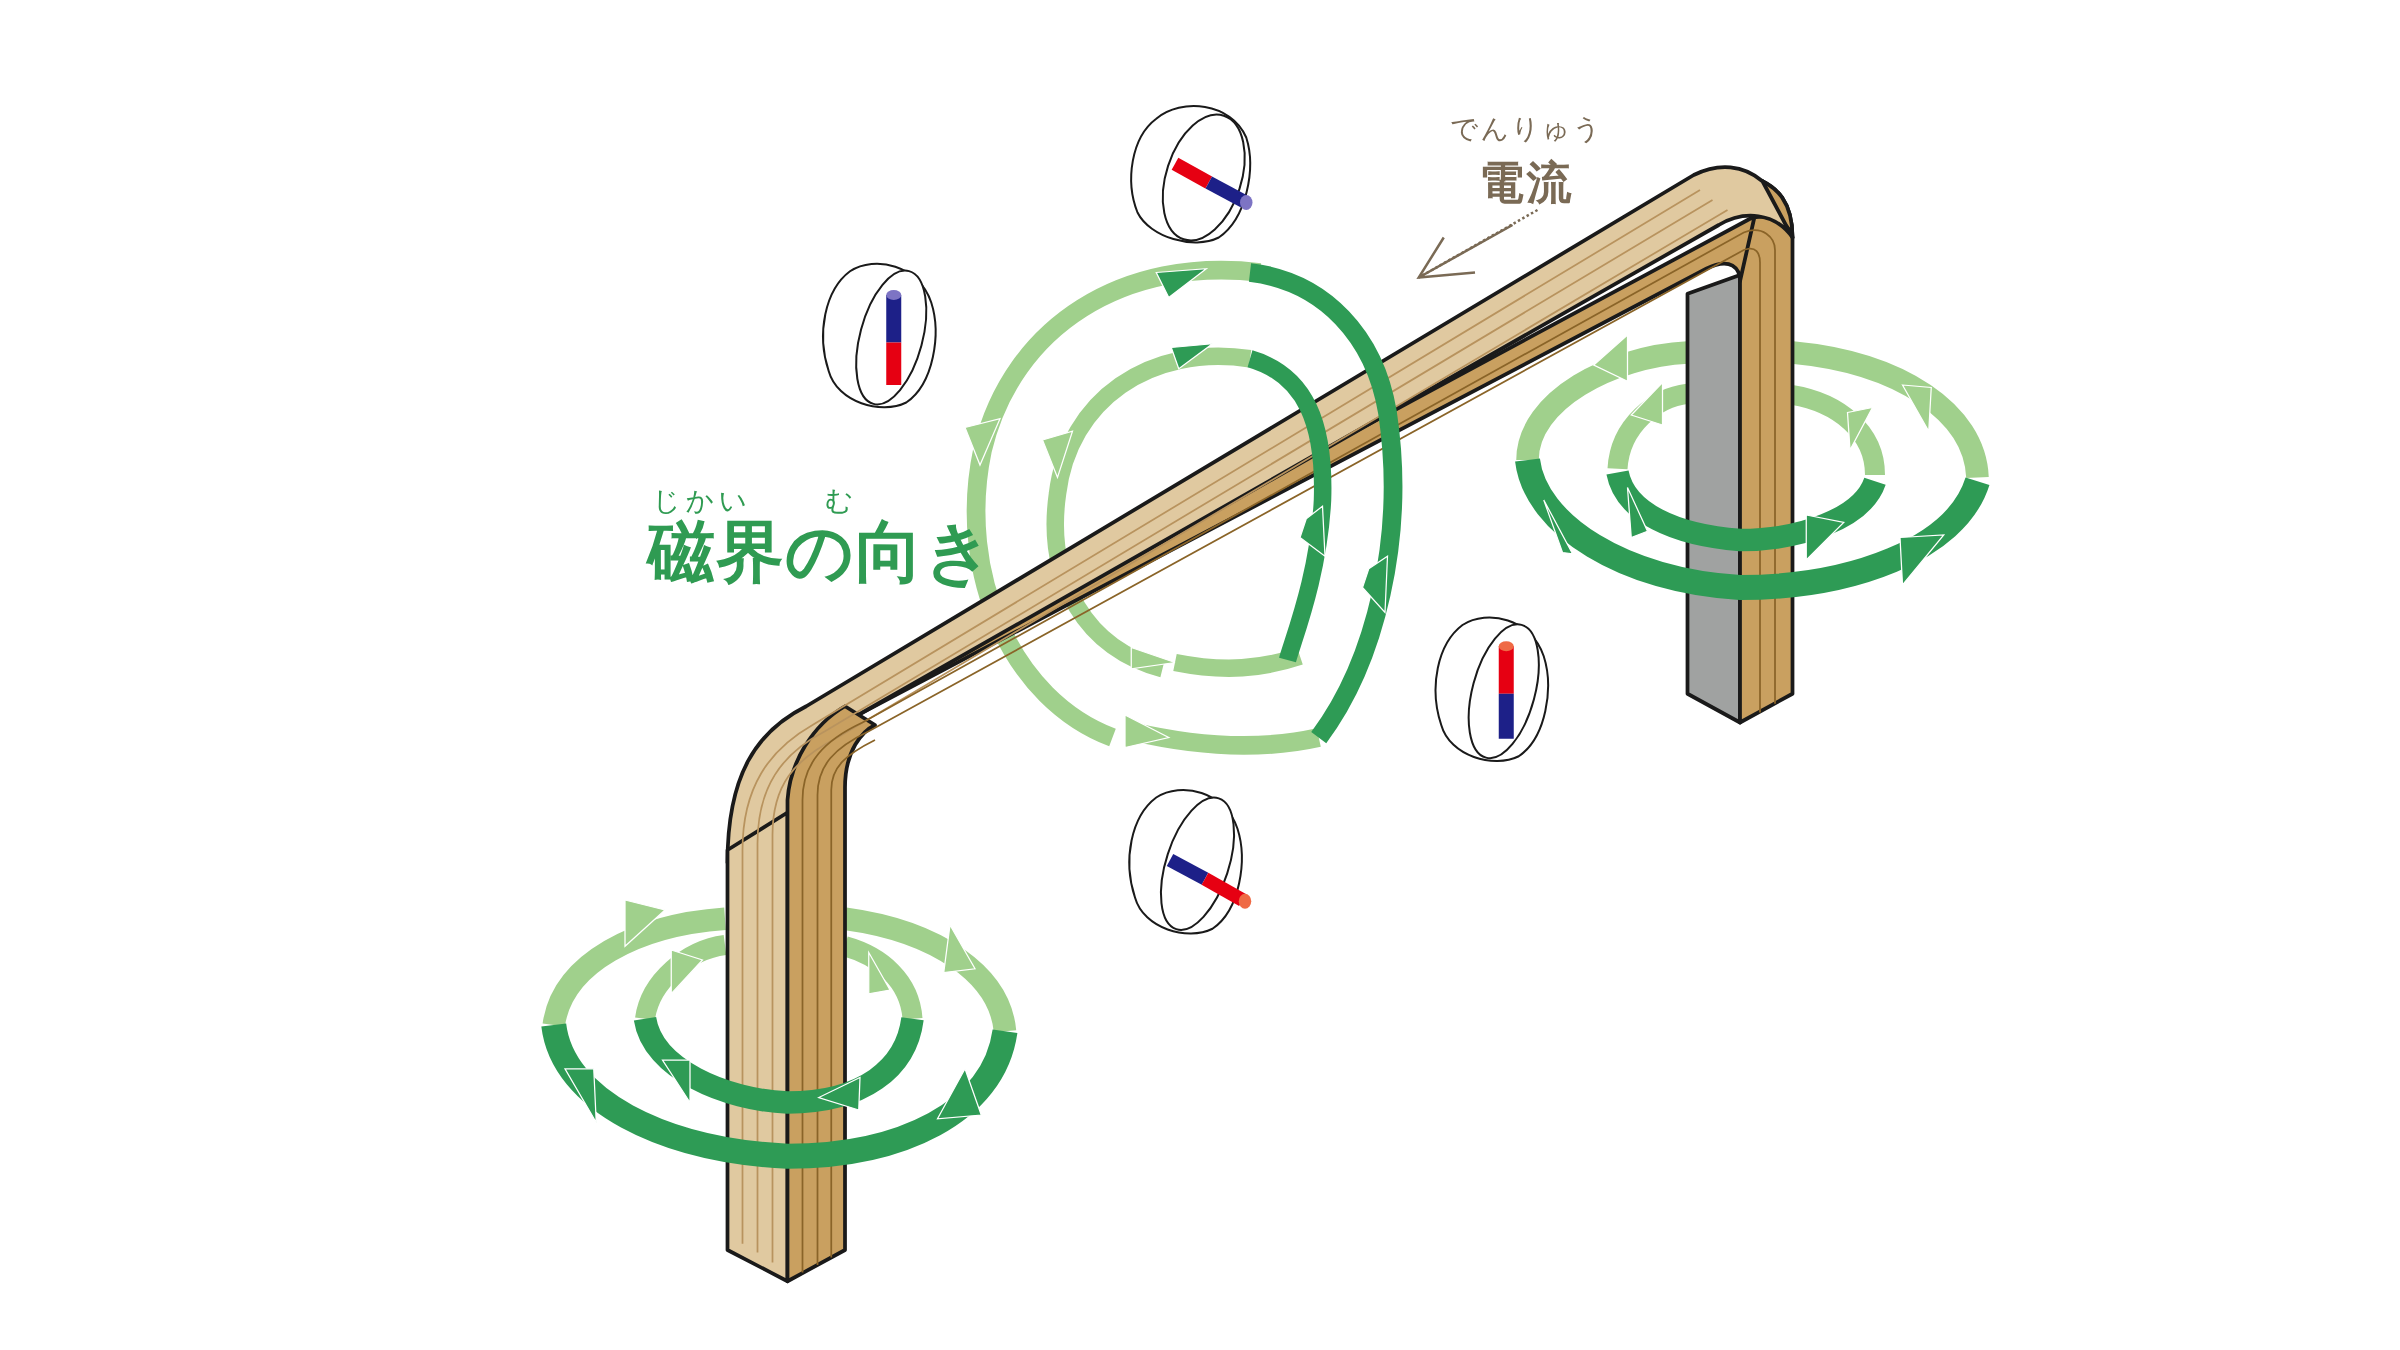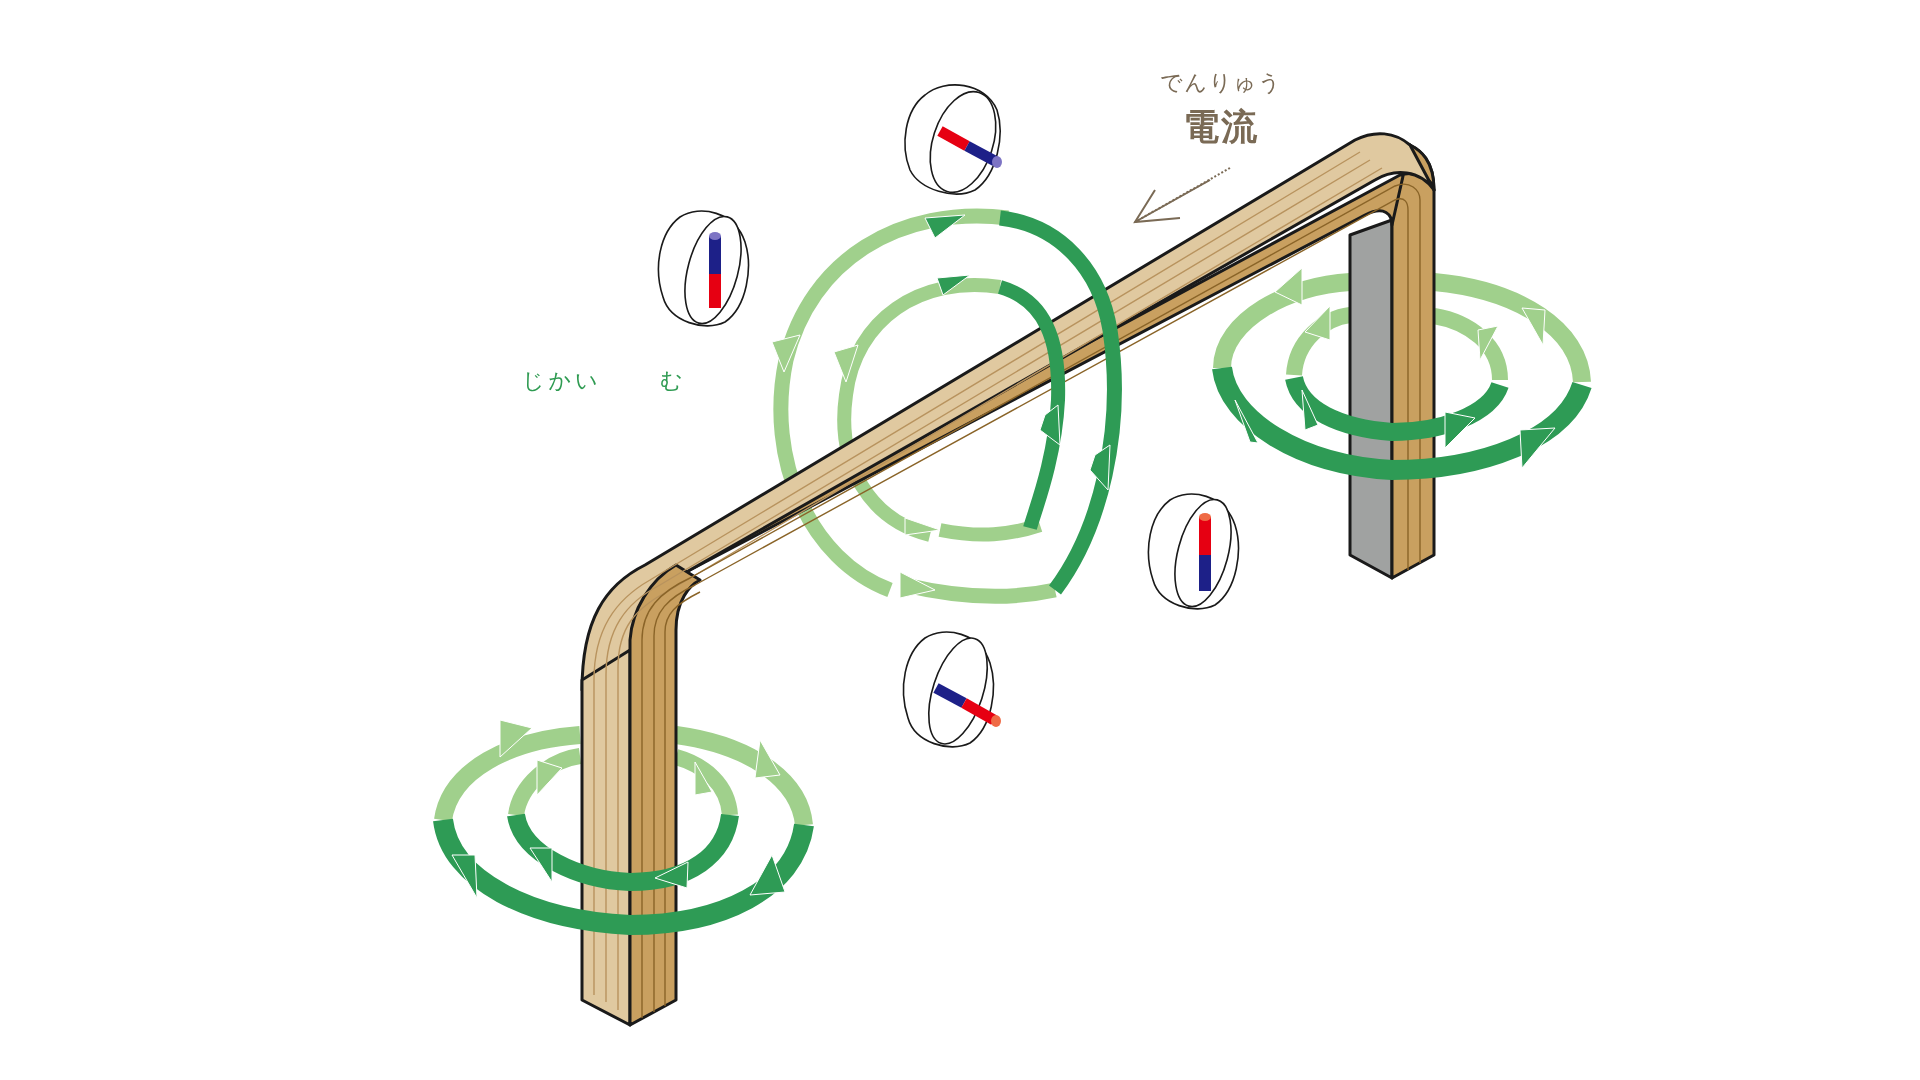--- a/index.html
+++ b/index.html
@@ -1,19 +1,19 @@
 <!DOCTYPE html>
 <html><head>
 <meta charset="utf-8">
 <style>
   html, body { margin: 0; padding: 0; background: #ffffff; }
   body { width: 1920px; height: 1080px; position: relative; overflow: hidden;
          font-family: "DejaVu Sans", sans-serif; }
   #diagram { position: absolute; left: 0; top: 0; }
-  .label { position: absolute; text-align: center; white-space: nowrap; }
+  .label { position: absolute; text-align: center; white-space: nowrap; margin-top: 20px; }
   .ruby { display: block; font-size: 22px; letter-spacing: 2px; }
   .main { display: block; font-weight: bold; }
   #current-label { left: 1160px; top: 68px; color: #7a6a55; }
   #current-label .main { font-size: 36px; letter-spacing: 2px; line-height: 58px; }
   #field-label { left: 518px; top: 366px; color: #2f9b52; }
   #field-label .ruby-row { position: relative; height: 26px; font-size: 22px; }
   #field-label .main { font-size: 54px; line-height: 60px; letter-spacing: 1px; }
 </style>
 </head>
 <body>
@@ -174,13 +174,14 @@
 <div id="current-label" class="label">
   <span class="ruby">でんりゅう</span>
   <span class="main">電流</span>
 </div>
 
 <div id="field-label" class="label">
   <div class="ruby-row">
     <span style="position:absolute; left:4px; top:0; letter-spacing:4px;font-family:Liberation Serif, serif;">じかい</span>
     <span style="position:absolute; left:142px; top:0;">む</span>
   </div>
+  <span class="main">磁界の向き</span>
 </div>
 
 </body></html>

